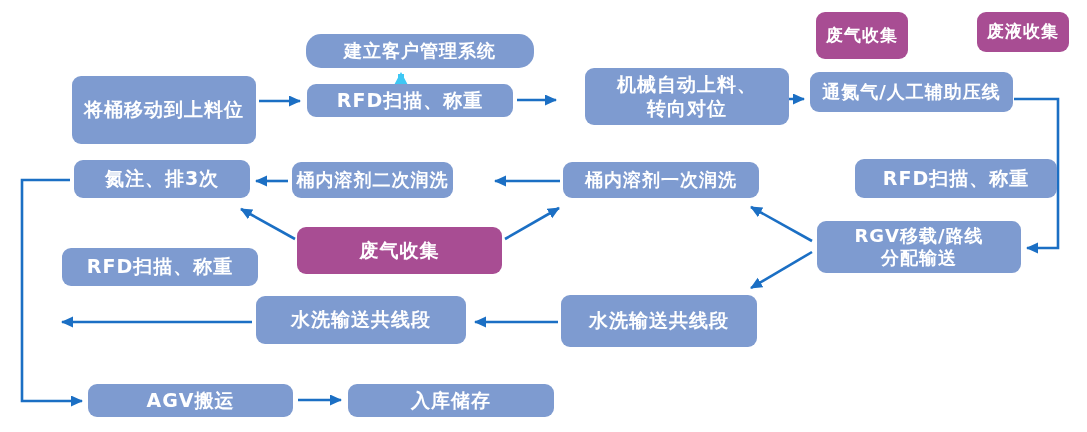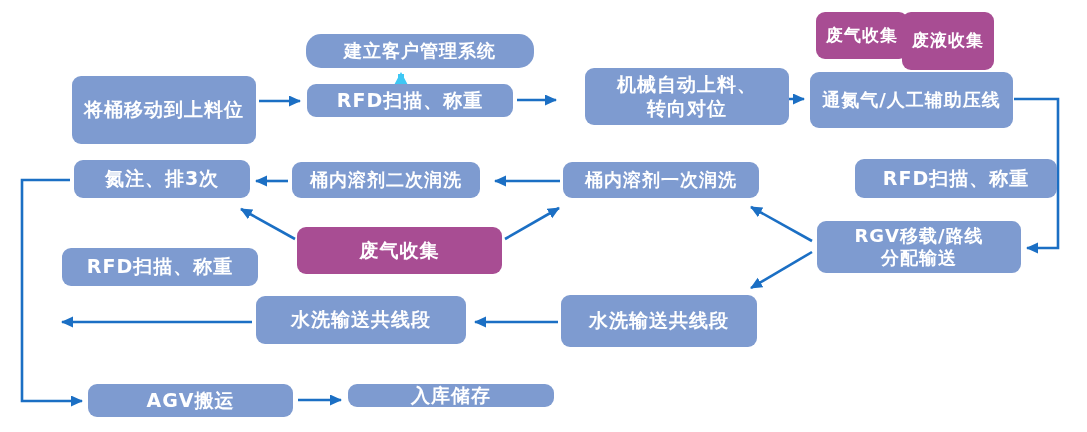--- a/index.html
+++ b/index.html
@@ -62,29 +62,29 @@
       <polyline points="252,322 62,322" fill="none" stroke="#1B6FC4" stroke-width="2.6" marker-end="url(#arrow-blue)"></polyline>
       <polyline points="295,239 241,209" fill="none" stroke="#1B6FC4" stroke-width="2.6" marker-end="url(#arrow-blue)"></polyline>
       <polyline points="505,239 559,208" fill="none" stroke="#1B6FC4" stroke-width="2.6" marker-end="url(#arrow-blue)"></polyline>
     </svg>
   <div id="nodes-layer">
       <div class="node blue" style="left: 306px; top: 34px; width: 228px; height: 34px; font-size: 18px; border-radius: 15px;"><span>建立客户管理系统</span></div>
       <div class="node blue" style="left: 72px; top: 76px; width: 184px; height: 68px; font-size: 19px;"><span>将桶移动到上料位</span></div>
       <div class="node blue" style="left: 307px; top: 84px; width: 206px; height: 33px; font-size: 19px;"><span>RFD扫描、称重</span></div>
       <div class="node blue" style="left: 585px; top: 68px; width: 204px; height: 57px; font-size: 19px; border-radius: 9px;"><span>机械自动上料、
 转向对位</span></div>
-      <div class="node blue" style="left: 810px; top: 72px; width: 203px; height: 56px; font-size: 18px;"><span>通氮气/人工辅助压线</span></div>
+      <div class="node blue" style="left: 810px; top: 72px; width: 203px; height: 40px; font-size: 18px;"><span>通氮气/人工辅助压线</span></div>
       <div class="node magenta" style="left: 816px; top: 12px; width: 92px; height: 47px; font-size: 17px;"><span>废气收集</span></div>
-      <div class="node magenta" style="left: 902px; top: 12px; width: 92px; height: 58px; font-size: 17px;"><span>废液收集</span></div>
+      <div class="node magenta" style="left: 977px; top: 12px; width: 92px; height: 40px; font-size: 17px;"><span>废液收集</span></div>
       <div class="node blue" style="left: 74px; top: 160px; width: 176px; height: 38px; font-size: 19px; text-align: center;"><span>氮注、排3次</span></div>
-      <div class="node blue" style="left: 292px; top: 162px; width: 188px; height: 36px; font-size: 18px;"><span>桶内溶剂二次润洗</span></div>
+      <div class="node blue" style="left: 292px; top: 162px; width: 161px; height: 36px; font-size: 18px;"><span>桶内溶剂二次润洗</span></div>
       <div class="node blue" style="left: 563px; top: 162px; width: 196px; height: 36px; font-size: 18px; text-align: center;"><span>桶内溶剂一次润洗</span></div>
       <div class="node blue" style="left: 855px; top: 159px; width: 202px; height: 39px; font-size: 19px;"><span>RFD扫描、称重</span></div>
       <div class="node blue" style="left: 817px; top: 221px; width: 204px; height: 52px; font-size: 18px;"><span>RGV移载/路线
 分配输送</span></div>
       <div class="node magenta" style="left: 297px; top: 227px; width: 205px; height: 47px; font-size: 19px;"><span>废气收集</span></div>
       <div class="node blue" style="left: 62px; top: 248px; width: 196px; height: 38px; font-size: 19px;"><span>RFD扫描、称重</span></div>
       <div class="node blue" style="left: 256px; top: 296px; width: 210px; height: 48px; font-size: 19px;"><span>水洗输送共线段</span></div>
       <div class="node blue" style="left: 561px; top: 295px; width: 196px; height: 52px; font-size: 19px;"><span>水洗输送共线段</span></div>
       <div class="node blue" style="left: 88px; top: 384px; width: 205px; height: 33px; font-size: 19px; text-align: center;"><span>AGV搬运</span></div>
-      <div class="node blue" style="left: 348px; top: 384px; width: 206px; height: 23px; font-size: 19px;"><span>入库储存</span></div>
+      <div class="node blue" style="left: 348px; top: 384px; width: 206px; height: 33px; font-size: 19px;"><span>入库储存</span></div>
     </div>
 </div>
 
 </body></html>

